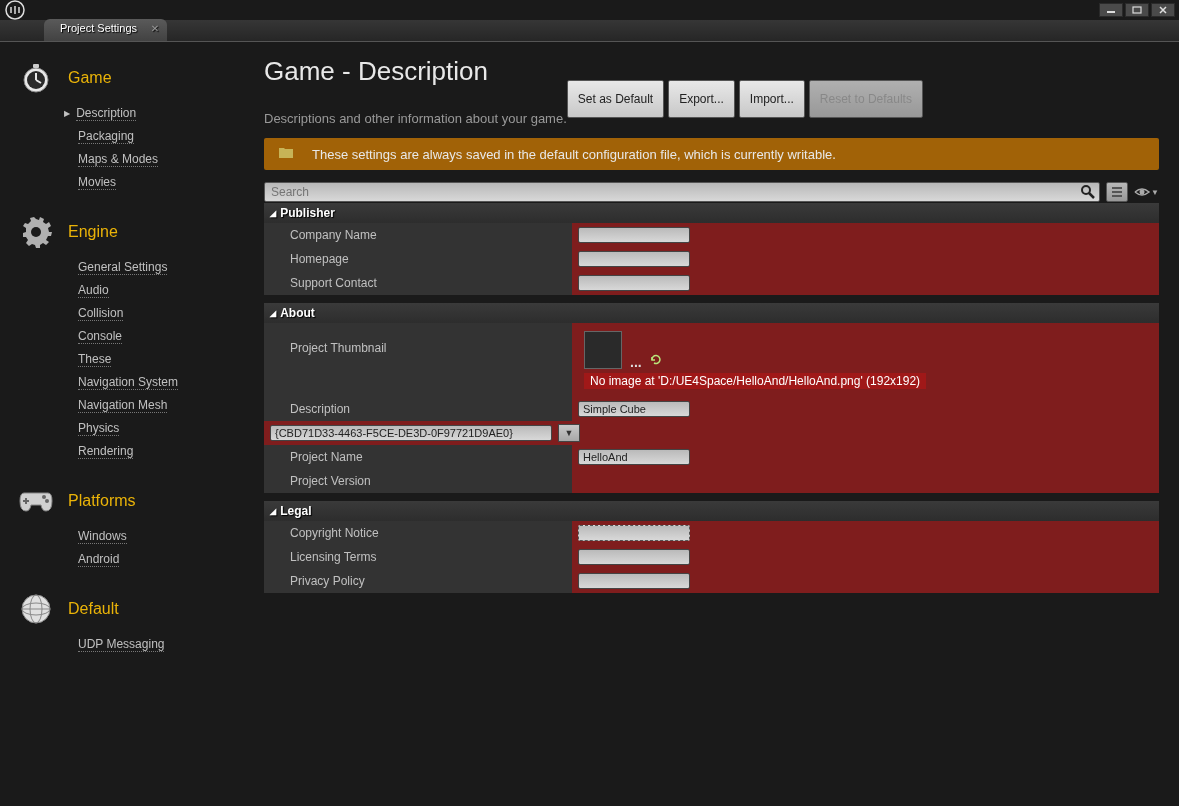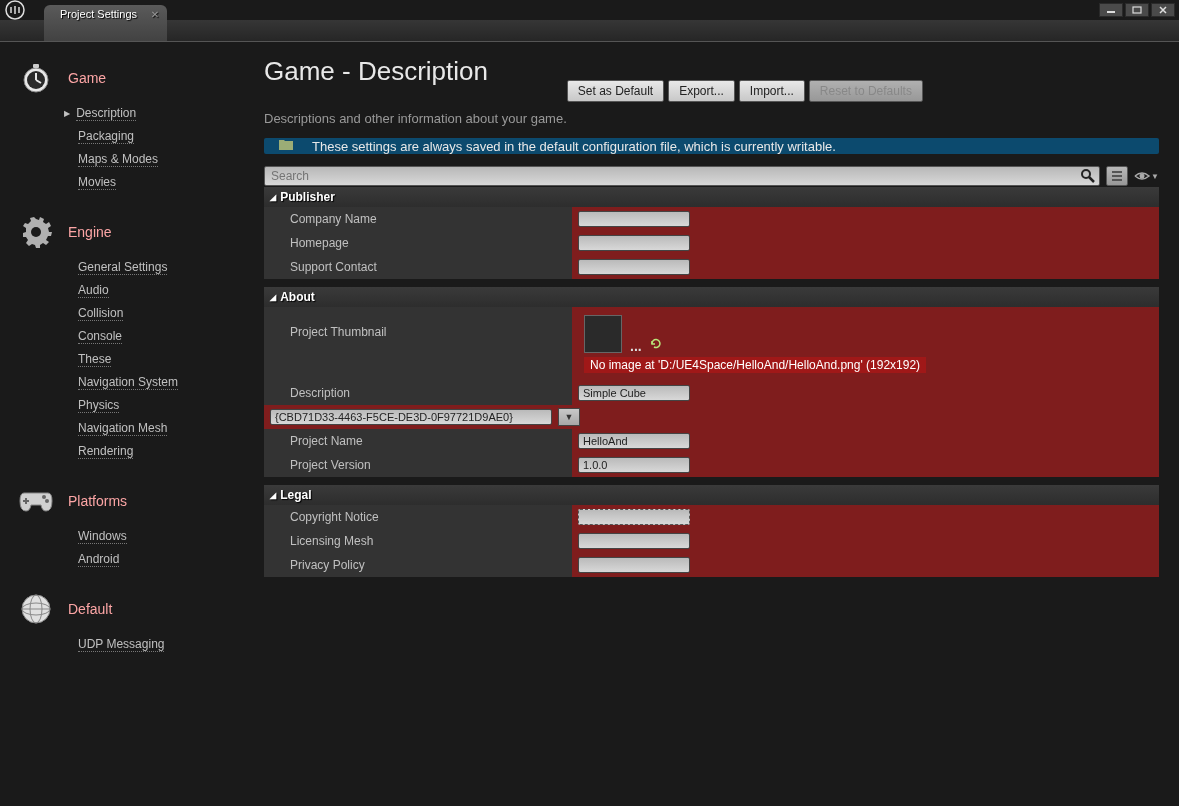--- a/index.html
+++ b/index.html
@@ -6,47 +6,47 @@
 body { background:#1a1a1a; width:1179px; height:806px; overflow:hidden; color:#c0c0c0; font-size:12px; }
 
 
 .titlebar { height:20px; background:#1a1a1a; display:flex; justify-content:space-between; align-items:center; padding:0 4px; }
 .logo { width:22px; height:18px; display:flex; align-items:center; justify-content:center; }
 .win-controls { display:flex; gap:2px; }
 .win-btn { width:24px; height:14px; background:#4a4a4a; border:1px solid #2a2a2a; display:flex; align-items:center; justify-content:center; cursor:pointer; color:#ddd; }
 
 
 .tabbar { height:22px; background:linear-gradient(to bottom,#363636,#262626); display:flex; align-items:flex-end; padding-left:44px; border-bottom:1px solid #555; }
-.tab { height:36px; background:linear-gradient(to bottom,#5a5a5a,#424242); color:#fff; padding:3px 30px 3px 16px; font-size:11px; border-top-left-radius:6px; border-top-right-radius:6px; position:relative; text-shadow:1px 1px 1px #000; }
+.tab { height:22px; background:linear-gradient(to bottom,#5a5a5a,#424242); color:#fff; padding:3px 30px 3px 16px; font-size:11px; border-top-left-radius:6px; border-top-right-radius:6px; position:relative; text-shadow:1px 1px 1px #000; }
 .tab .close { position:absolute; right:8px; top:4px; font-size:10px; color:#999; cursor:pointer; }
 
 .wrap { display:flex; height:764px; background:#1a1a1a; margin:0 6px; }
 
 
 .sidebar { width:244px; background:#1a1a1a; padding:18px 0 0 12px; overflow-y:auto; }
 .cat { margin-bottom:20px; }
 .cat-head { display:flex; align-items:center; gap:14px; margin-bottom:6px; }
 .cat-icon { width:36px; height:36px; display:flex; align-items:center; justify-content:center; }
-.cat-title { font-size:14px; color:#fca5a5; font-weight:400; }
+.cat-title { font-size:16px; color:#eab308; font-weight:400; }
 .cat-items { padding-left:60px; }
 .cat-item { display:flex; align-items:center; padding:4px 0; }
 .cat-item a { color:#c0c0c0; font-size:12px; border-bottom:1px dotted #777; text-decoration:none; cursor:pointer; }
 .cat-item.active::before { content:"▶"; font-size:8px; color:#c0c0c0; margin-right:6px; margin-left:-14px; }
 
 
 .main { flex:1; background:#1a1a1a; padding:14px 14px 0 14px; }
 .head { display:flex; justify-content:flex-start; align-items:flex-start; margin-bottom:12px; }
 .head h1 { font-size:26px; font-weight:400; color:#e8e8e8; margin-bottom:4px; }
 .head .sub { color:#999; font-size:13px;margin-top:24px; }
 .head-buttons { display:flex; gap:4px; margin-top:24px; }
-.btn { background:linear-gradient(to bottom,#e8e8e8,#c8c8c8); border:1px solid #555; padding:3px 10px; font-size:12px; color:#222; cursor:pointer; border-radius:2px; }
+.btn { background:linear-gradient(to bottom,#e8e8e8,#c8c8c8); border:1px solid #555; padding:11px 10px; font-size:12px; color:#222; cursor:pointer; border-radius:2px; }
 .btn.disabled { color:#888; background:linear-gradient(to bottom,#b0b0b0,#989898); }
 
 
-.notice { background:#0c4a6e; color:#e8e8e8; display:flex; align-items:center; padding:0 14px; gap:18px; font-size:13px; margin-bottom:12px; border-radius:2px; }
+.notice { background:#a16207; color:#e8e8e8; display:flex; align-items:center; padding:8px 14px; gap:18px; font-size:13px; margin-bottom:12px; border-radius:2px; }
 .notice-icon { opacity:.7; }
 
 
 .searchrow { display:flex; align-items:center; gap:6px; margin-bottom:1px; }
 .searchbox { flex:1; height:20px; background:linear-gradient(to bottom,#b8b8b8,#d8d8d8); border:1px solid #555; position:relative; border-radius:2px; }
 .searchbox input { position:absolute; inset:0; background:transparent; border:none; padding:0 22px 0 6px; font-size:12px; color:#555; outline:none; }
 .searchbox .sicon { position:absolute; right:3px; top:1px; font-size:14px; color:#222; }
 .iconbtn { width:22px; height:20px; background:linear-gradient(to bottom,#b8b8b8,#989898); border:1px solid #555; display:flex; align-items:center; justify-content:center; cursor:pointer; color:#333; border-radius:2px; }
 .eyebtn { display:flex; align-items:center; gap:1px; cursor:pointer; color:#aaa; }
 
@@ -165,24 +165,24 @@
           <div class="cat-item">
             <a>Console</a>
           </div>
           <div class="cat-item">
             <a>These</a>
           </div>
           <div class="cat-item">
             <a>Navigation System</a>
           </div>
           <div class="cat-item">
+            <a>Navigation Mesh</a>
+          </div>
+          <div class="cat-item">
             <a>Physics</a>
-          </div>
-          <div class="cat-item">
-            <a>Navigation Mesh</a>
           </div>
           <div class="cat-item">
             <a>Rendering</a>
           </div>
         </div>
       </div>
       <div class="cat">
         <div class="cat-head">
           <div class="cat-icon">
             <svg width="36" height="28" viewBox="0 0 36 28">
@@ -336,40 +336,37 @@
               </div>
             </div>
             <div class="row">
               <div class="row-label">Project Name</div>
               <div class="row-field">
                 <input type="text" class="tinput" value="HelloAnd" style="">
               </div>
             </div>
             <div class="row">
               <div class="row-label">Project Version</div>
-              <div class="row-field">
-                <input type="text" class="tinput" value="1.0.0" style="">
-              </div>
             </div>
           </div>
         </div>
         <div class="section">
           <div class="sec-header">
             <span class="arrow">◢</span>
             <span>Legal</span>
           </div>
           <div class="sec-body">
             <div class="row">
               <div class="row-label">Copyright Notice</div>
               <div class="row-field">
                 <div class="legal-input legal-dashes"></div>
               </div>
             </div>
             <div class="row">
-              <div class="row-label">Licensing Mesh</div>
+              <div class="row-label">Licensing Terms</div>
               <div class="row-field">
                 <input type="text" class="tinput" style="">
               </div>
             </div>
             <div class="row">
               <div class="row-label">Privacy Policy</div>
               <div class="row-field">
                 <input type="text" class="tinput" style="">
               </div>
             </div>

